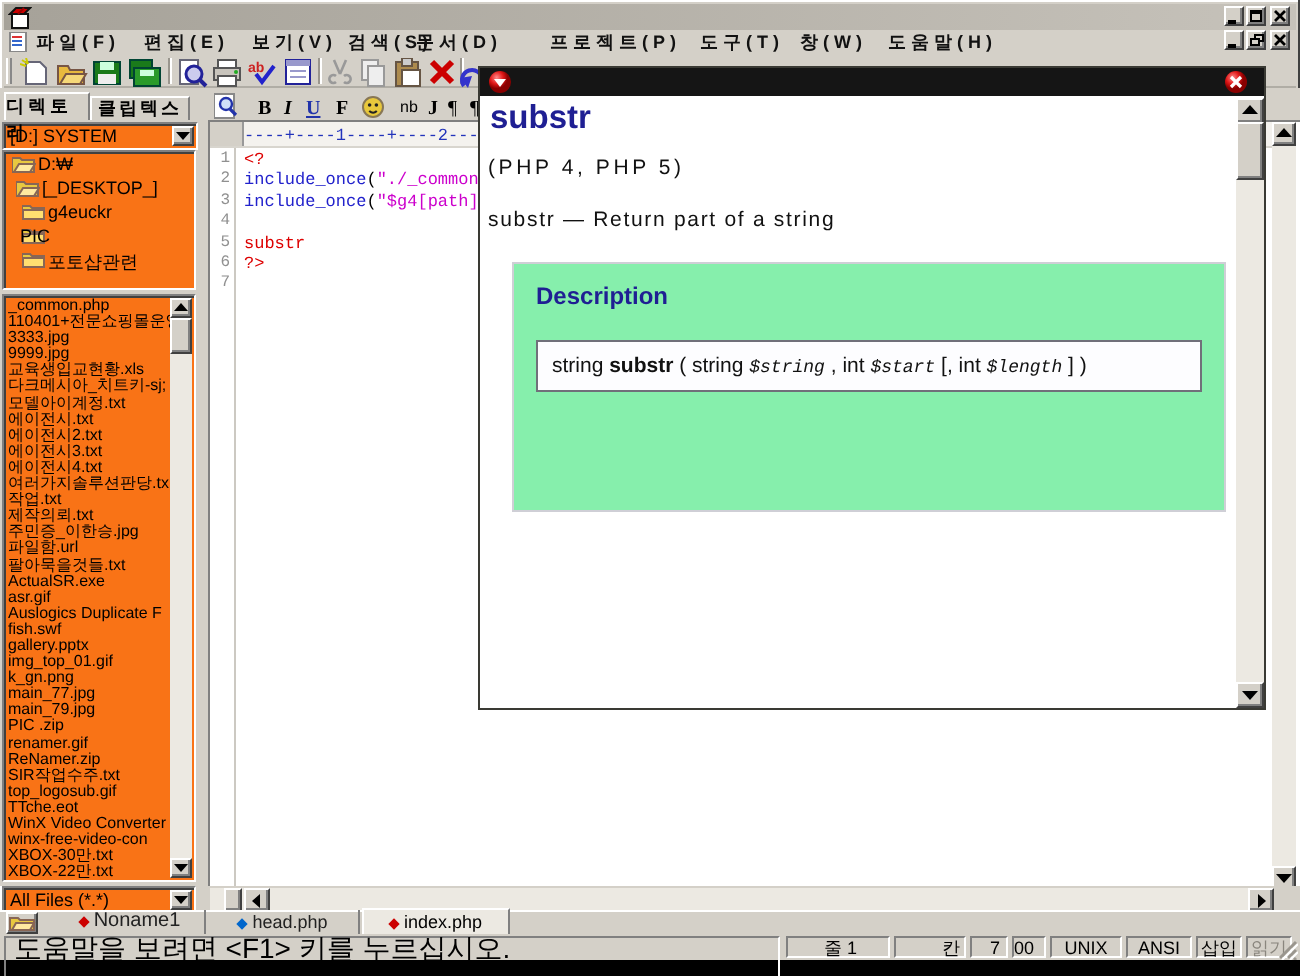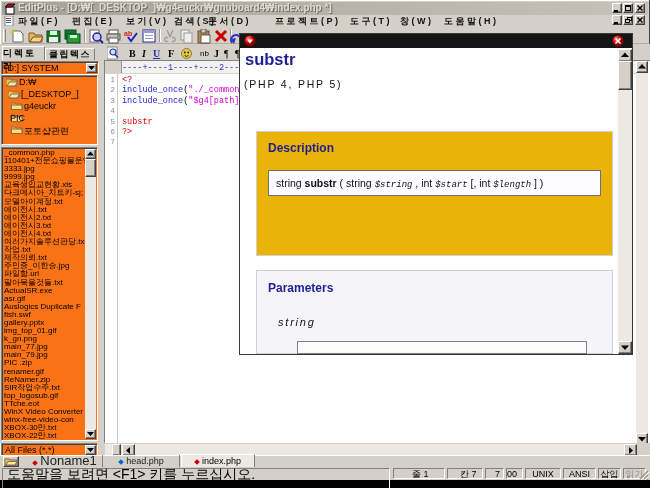--- a/index.html
+++ b/index.html
@@ -17,21 +17,20 @@
 <div id="win"></div>
 
 <div class="abs" id="titlebar" style="left:2px;top:2px;width:646px;height:13px;background:linear-gradient(to right,#a6a299,#c6c2ba);"></div>
 <div class="abs" style="left:4px;top:3px;width:11px;height:11px">
 <svg width="12" height="12">
         <rect x="2" y="4" width="8" height="7" fill="#fff" stroke="#111"></rect>
         <path d="M1 4 l3 -3 h7 l-3 3 z" fill="#c00" stroke="#111"></path>
         <path d="M8 1 l-3 3" stroke="#900"></path>
       </svg>
     </div>
-<div class="abs" style="left:18px;top:2px;height:12px;line-height:12px;font-size:10px;font-weight:bold;color:#dedbd3;text-shadow:1px 1px 0 #6e6a63;white-space:nowrap">EditPlus - [D:₩[_DESKTOP_]₩g4euckr₩gnuboard4₩index.php *]</div>
 <div class="abs btn3d" style="left:612px;top:3px;width:10px;height:10px">
       <div class="abs" style="left:1px;top:6px;width:4px;height:2px;background:#000"></div>
     </div>
 <div class="abs btn3d" style="left:623px;top:3px;width:10px;height:10px">
       <div class="abs" style="left:1px;top:1px;width:6px;height:6px;border:1px solid #000;border-top-width:2px"></div>
     </div>
 <div class="abs btn3d" style="left:635px;top:3px;width:10px;height:10px">
       <svg width="8" height="8">
         <path d="M1.5 1.5 l5 5 M6.5 1.5 l-5 5" stroke="#000" stroke-width="1.4"></path>
       </svg>
@@ -323,28 +322,28 @@
       </svg>
     </div>
 
 <div class="abs" style="left:0;top:455px;width:650px;height:13px;background:#d4d0c8;border-top:1px solid #fff"></div>
 <div class="abs btn3d" style="left:3px;top:456px;width:16px;height:11px">
       <svg width="14" height="9">
         <path d="M1 2 h4 l1 1 h7 v5 h-12 z" fill="#e8c840" stroke="#865"></path>
         <path d="M2 8 l2-3.5 h9 l-2 3.5 z" fill="#ffe9a0" stroke="#865"></path>
       </svg>
     </div>
-<div class="abs" style="left:28px;top:455px;width:75px;height:12px;border-right:1px solid #808080;font-size:13px;line-height:12px;text-align:center;color:#222"><span style="display:inline-block;width:4px;height:4px;background:#c00;transform:rotate(45deg);margin-right:3px"></span>Noname1</div>
+<div class="abs" style="left:28px;top:455px;width:75px;height:12px;border-right:1px solid #808080;font-size:10px;line-height:12px;text-align:center;color:#222"><span style="display:inline-block;width:4px;height:4px;background:#c00;transform:rotate(45deg);margin-right:3px"></span>Noname1</div>
 <div class="abs" style="left:104px;top:455px;width:76px;height:12px;border-right:1px solid #808080;font-size:9px;line-height:12px;text-align:center;color:#222"><span style="display:inline-block;width:4px;height:4px;background:#06c;transform:rotate(45deg);margin-right:3px"></span>head.php</div>
 <div class="abs" style="left:181px;top:454px;width:74px;height:13px;background:#ece9e2;border-top:1px solid #fff;border-left:1px solid #fff;border-right:1px solid #808080;font-size:9px;line-height:12px;text-align:center;color:#000"><span style="display:inline-block;width:4px;height:4px;background:#c00;transform:rotate(45deg);margin-right:3px"></span>index.php</div>
 
 <div class="abs" style="left:0;top:468px;width:650px;height:12px;background:#d4d0c8"></div>
 <div class="abs sunken" style="left:2px;top:468px;width:388px;height:29px;box-shadow:none;font-size:14px;line-height:10px;color:#000;padding-left:4px;white-space:nowrap">도움말을 보려면 &lt;F1&gt; 키를 누르십시오.</div>
 <div class="abs sunken" style="left:393px;top:468px;width:52px;height:11px;box-shadow:none;font-size:9px;line-height:10px;padding-left:18px">줄 1</div>
-<div class="abs sunken" style="left:447px;top:468px;width:36px;height:11px;box-shadow:none;font-size:9px;line-height:10px;padding-left:12px">칸 7</div>
+<div class="abs sunken" style="left:447px;top:468px;width:36px;height:11px;box-shadow:none;font-size:9px;line-height:10px;padding-left:23px">칸 7</div>
 <div class="abs sunken" style="left:485px;top:468px;width:19px;height:11px;box-shadow:none;font-size:9px;line-height:10px;text-align:right;padding-right:3px">7</div>
 <div class="abs sunken" style="left:506px;top:468px;width:17px;height:11px;box-shadow:none;font-size:9px;line-height:10px;">00</div>
 <div class="abs sunken" style="left:525px;top:468px;width:36px;height:11px;box-shadow:none;font-size:9px;line-height:10px;text-align:center">UNIX</div>
 <div class="abs sunken" style="left:563px;top:468px;width:33px;height:11px;box-shadow:none;font-size:9px;line-height:10px;text-align:center">ANSI</div>
 <div class="abs sunken" style="left:598px;top:468px;width:23px;height:11px;box-shadow:none;font-size:9px;line-height:10px;text-align:center">삽입</div>
 <div class="abs sunken" style="left:623px;top:468px;width:23px;height:11px;box-shadow:none;font-size:9px;line-height:10px;text-align:center;color:#8a867e">읽기</div>
 <div class="abs" style="left:638px;top:469px;width:11px;height:11px">
       <svg width="11" height="11">
         <path d="M10 2 L2 10 M10 6 L6 10 M10 10 l-1 1" stroke="#9a968e" stroke-width="1.5"></path>
         <path d="M11 3 L3 11 M11 7 L7 11" stroke="#fff" stroke-width="1"></path>
@@ -364,31 +363,27 @@
           <circle cx="6" cy="6" r="5.5" fill="url(#rg)"></circle>
           <path d="M3 4.5 h6 l-3 4 z" fill="#fff"></path>
         </svg>
 <svg class="abs" style="left:372px;top:1px" width="12" height="12">
           <circle cx="6" cy="6" r="5.5" fill="url(#rg)"></circle>
           <path d="M3.5 3.5 l5 5 M8.5 3.5 l-5 5" stroke="#fff" stroke-width="1.6"></path>
         </svg>
 </div>
 <div class="abs" style="left:5px;top:16px;font-size:16.5px;font-weight:bold;color:#1f1f93;font-family:'Liberation Sans',sans-serif">substr</div>
 <div class="abs" style="left:4px;top:44px;font-size:10.5px;color:#111;letter-spacing:1.8px">(PHP 4, PHP 5)</div>
-
-<div class="abs" style="left:16px;top:97px;width:357px;height:125px;background:#eab308;border:1px solid #cfcfd6">
+<div class="abs" style="left:4px;top:70px;font-size:10.5px;color:#111;letter-spacing:0.85px">substr — Return part of a string</div>
+
+<div class="abs" style="left:16px;top:97px;width:357px;height:125px;background:#86efac;border:1px solid #cfcfd6">
 <div class="abs" style="left:11px;top:9px;font-size:12px;font-weight:bold;color:#1f1f93">Description</div>
 <div class="abs" style="left:11px;top:38px;width:333px;height:26px;background:#fdfdff;border:1px solid #70707a;font-size:10.5px;line-height:24px;color:#111;white-space:nowrap"><span style="margin-left:7px">string <b>substr</b> ( string <i class="mono" style="font-size:9px">$string</i> , int <i class="mono" style="font-size:9px">$start</i> [, int <i class="mono" style="font-size:9px">$length</i> ] )</span></div>
 </div>
 
-<div class="abs" style="left:16px;top:236px;width:357px;height:84px;background:#f5f5f9;border:1px solid #cfcfd6">
-<div class="abs" style="left:11px;top:10px;font-size:12px;font-weight:bold;color:#1f1f93">Parameters</div>
-<div class="abs" style="left:21px;top:45px;font-size:11px;font-style:italic;color:#111;letter-spacing:1.8px">string</div>
-<div class="abs" style="left:40px;top:70px;width:290px;height:13px;background:#fcfcfc;border:1px solid #808080"></div>
-</div>
 
 <div class="abs" style="left:378px;top:15px;width:14px;height:305px;background:#ece9e2"></div>
 <div class="abs btn3d" style="left:378px;top:15px;width:14px;height:13px">
         <svg width="12" height="11">
           <path d="M6 2.5 l4 4.5 h-8 z" fill="#000"></path>
         </svg>
       </div>
 <div class="abs btn3d" style="left:378px;top:27px;width:14px;height:29px"></div>
 <div class="abs btn3d" style="left:378px;top:307px;width:14px;height:13px">
         <svg width="12" height="11">

